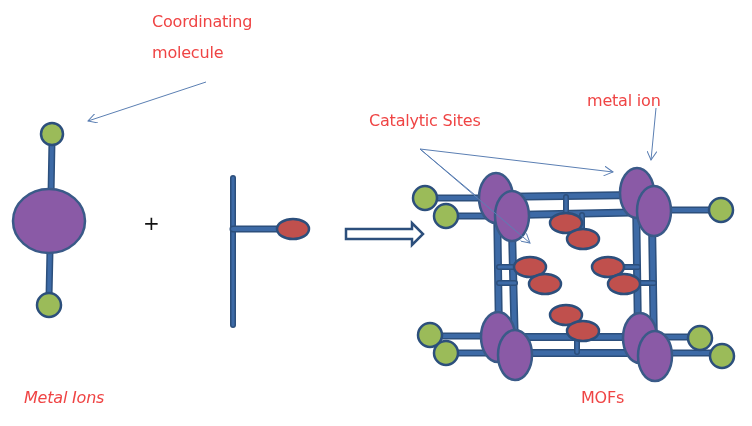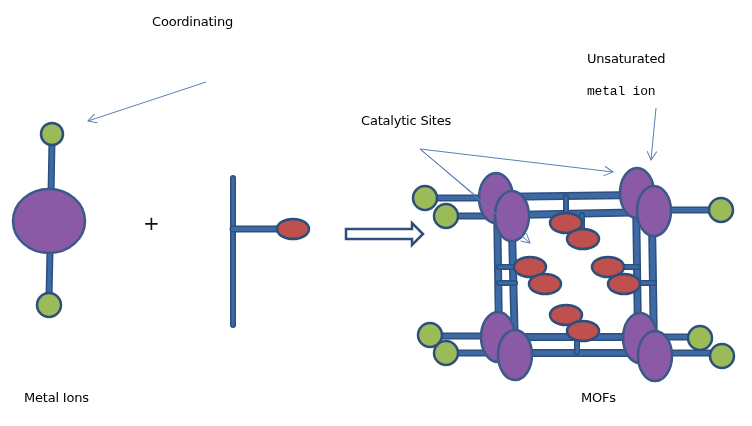--- a/index.html
+++ b/index.html
@@ -1,19 +1,19 @@
 <!DOCTYPE html>
 <html><head>
 <meta charset="utf-8">
 <style>
   html, body { margin: 0; padding: 0; background: #ffffff; }
   body { width: 752px; height: 426px; position: relative; overflow: hidden;
          font-family: "DejaVu Sans", "Liberation Sans", sans-serif; }
   #stage { position: absolute; left: 0; top: 0; width: 752px; height: 426px; }
-  .lbl { position: absolute; color: #000000; font-size: 13px; line-height: 22px; white-space: nowrap; letter-spacing: -0.2px; }
+  .lbl { position: absolute; color: #ef4444; font-size: 16px; line-height: 22px; white-space: nowrap; letter-spacing: -0.2px; }
   .plus { position: absolute; font-size: 20px; color: #111; }
 </style>
 </head>
 <body>
 
 <div id="stage">
   <svg id="svg" width="752" height="426" viewBox="0 0 752 426">
     <defs>
       <marker id="arrowhead" markerWidth="10" markerHeight="10" refX="9" refY="5" orient="auto" markerUnits="userSpaceOnUse">
         <path d="M0,0 L9,5 L0,10" fill="none" stroke="#5b7fb3" stroke-width="1"></path>
@@ -110,19 +110,19 @@
     <g id="annot-group">
         <path d="M206,82 L88,121" stroke="#5b7fb3" stroke-width="1" fill="none" marker-end="url(#arrowhead)"></path>
         <path d="M420,149 L613,172" stroke="#5b7fb3" stroke-width="1" fill="none" marker-end="url(#arrowhead)"></path>
         <path d="M420,149 L530,243" stroke="#5b7fb3" stroke-width="1" fill="none" marker-end="url(#arrowhead)"></path>
         <path d="M656,108 L651,160" stroke="#5b7fb3" stroke-width="1" fill="none" marker-end="url(#arrowhead)"></path>
         <line x1="420" y1="149" x2="475" y2="195" stroke="#5b7fb3" stroke-width="1"></line>
       </g>
   </svg>
 
   <div class="lbl" style="left:152px; top:11px;">Coordinating</div>
-  <div class="lbl" style="left:587px; top:48px;">Unsaturated</div>
-  <div class="lbl" style="left:587px; top:81px;font-family:Liberation Mono, monospace;">metal ion</div>
-  <div class="lbl" style="left:361px; top:110px;">Catalytic Sites</div>
+  <div class="lbl" style="left:152px; top:42px;">molecule</div>
+  <div class="lbl" style="left:587px; top:90px;">metal ion</div>
+  <div class="lbl" style="left:369px; top:110px;">Catalytic Sites</div>
   <div class="plus" style="left:143px; top:211px;">+</div>
-  <div class="lbl" style="left:24px; top:387px;">Metal Ions</div>
+  <div class="lbl" style="left:24px; top:387px;font-style:italic;">Metal Ions</div>
   <div class="lbl" style="left:553px; top:387px;margin-left:28px;">MOFs</div>
 </div>
 
 </body></html>

